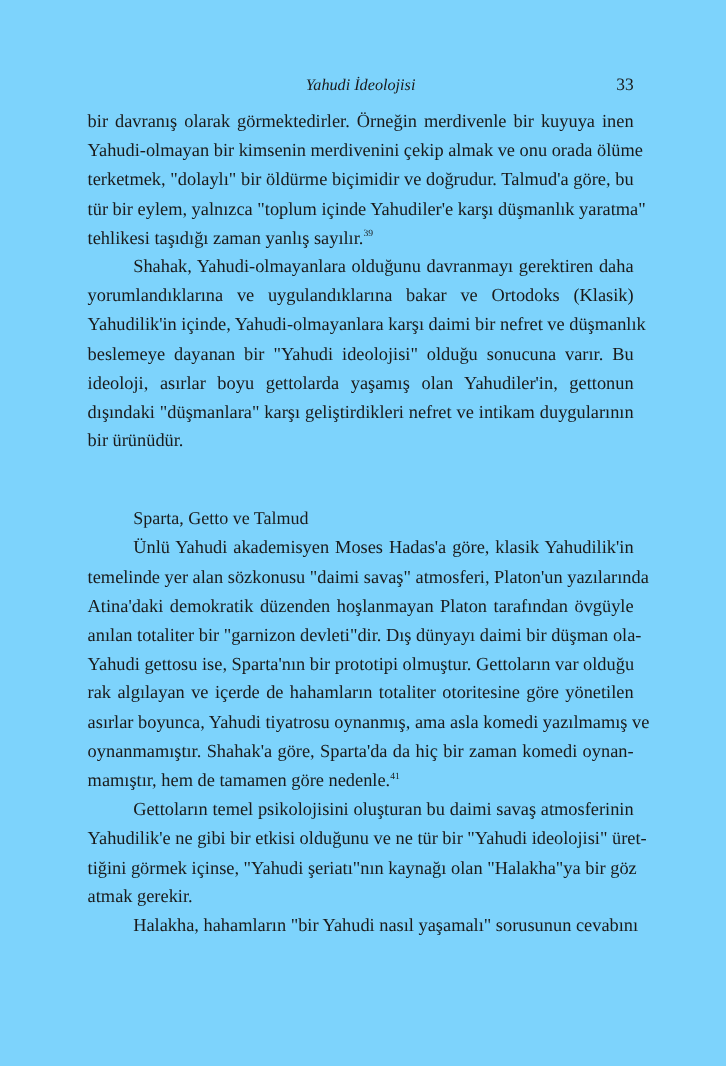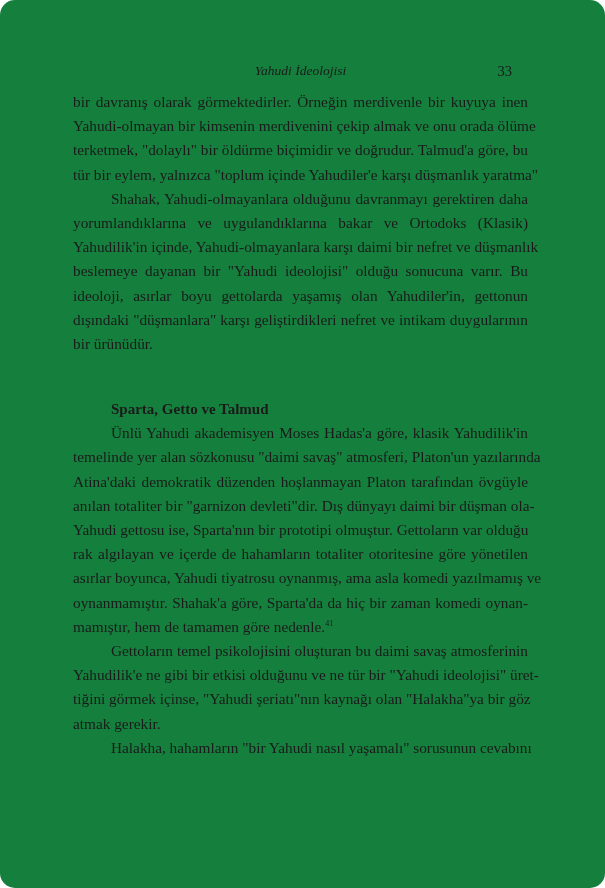--- a/index.html
+++ b/index.html
@@ -13,42 +13,41 @@
       position: relative;
       overflow: hidden;
       font-family: "DejaVu Serif", "Liberation Serif", serif;
       color: #1a1a1a;
     }
     .page {
       position: absolute;
       left: 0; top: 0;
       width: 605px;
       height: 888px;
-      background: #15803d;
-      border-radius: 15px;
+      background: #7dd3fc;
     }
     .running-head {
       position: absolute;
       top: 63px;
       left: 73px;
       width: 455px;
       height: 18px;
       font-family: "Liberation Serif", serif;
       font-size: 14px;
     }
     .running-title {
       position: absolute;
       left: 0; right: 0;
       text-align: center;
       font-style: italic;
       font-size: 13.5px;
     }
     .page-number {
       position: absolute;
-      right: 16px;
+      right: 0;
       top: 0;
       font-size: 14.5px;
     }
     .body-text {
       position: absolute;
       left: 73px;
       top: 90px;
       width: 455px;
       font-family: "Liberation Serif", serif;
       font-size: 15.3px;
@@ -70,21 +69,21 @@
     }
     sup {
       font-size: 8px;
       line-height: 0;
       vertical-align: 6px;
     }
     .section-gap {
       height: 41px;
     }
     .section-heading {
-      font-weight: bold;
+      font-weight: normal;
       padding-left: 38px;
       height: 24.2px;
       font-size: 15px;
     }
   </style>
 </head>
 <body>
 
 <div class="page">
 
@@ -93,20 +92,21 @@
     <div class="page-number">33</div>
   </div>
 
   <div class="body-text">
 
     <div>
       <span class="line">bir davranış olarak görmektedirler. Örneğin merdivenle bir kuyuya inen</span>
       <span class="line">Yahudi-olmayan bir kimsenin merdivenini çekip almak ve onu orada ölüme</span>
       <span class="line">terketmek, "dolaylı" bir öldürme biçimidir ve doğrudur. Talmud'a göre, bu</span>
       <span class="line">tür bir eylem, yalnızca "toplum içinde Yahudiler'e karşı düşmanlık yaratma"</span>
+      <span class="line last"><span>tehlikesi taşıdığı zaman yanlış sayılır.</span><sup>39</sup></span>
     </div>
 
     <div>
       <span class="line indent-line">Shahak, Yahudi-olmayanlara olduğunu davranmayı gerektiren daha</span>
       <span class="line">yorumlandıklarına ve uygulandıklarına bakar ve Ortodoks (Klasik)</span>
       <span class="line">Yahudilik'in içinde, Yahudi-olmayanlara karşı daimi bir nefret ve düşmanlık</span>
       <span class="line">beslemeye dayanan bir "Yahudi ideolojisi" olduğu sonucuna varır. Bu</span>
       <span class="line">ideoloji, asırlar boyu gettolarda yaşamış olan Yahudiler'in, gettonun</span>
       <span class="line">dışındaki "düşmanlara" karşı geliştirdikleri nefret ve intikam duygularının</span>
       <span class="line last">bir ürünüdür.</span>

